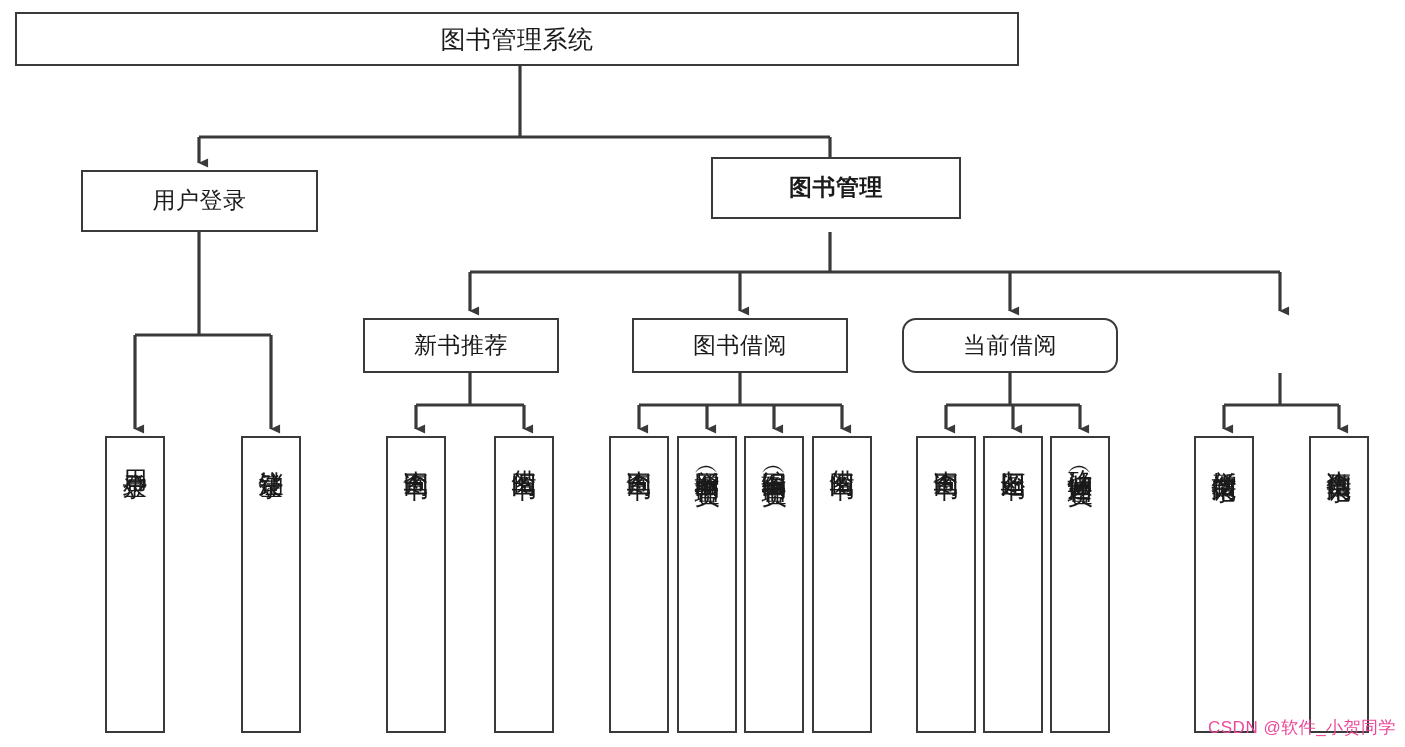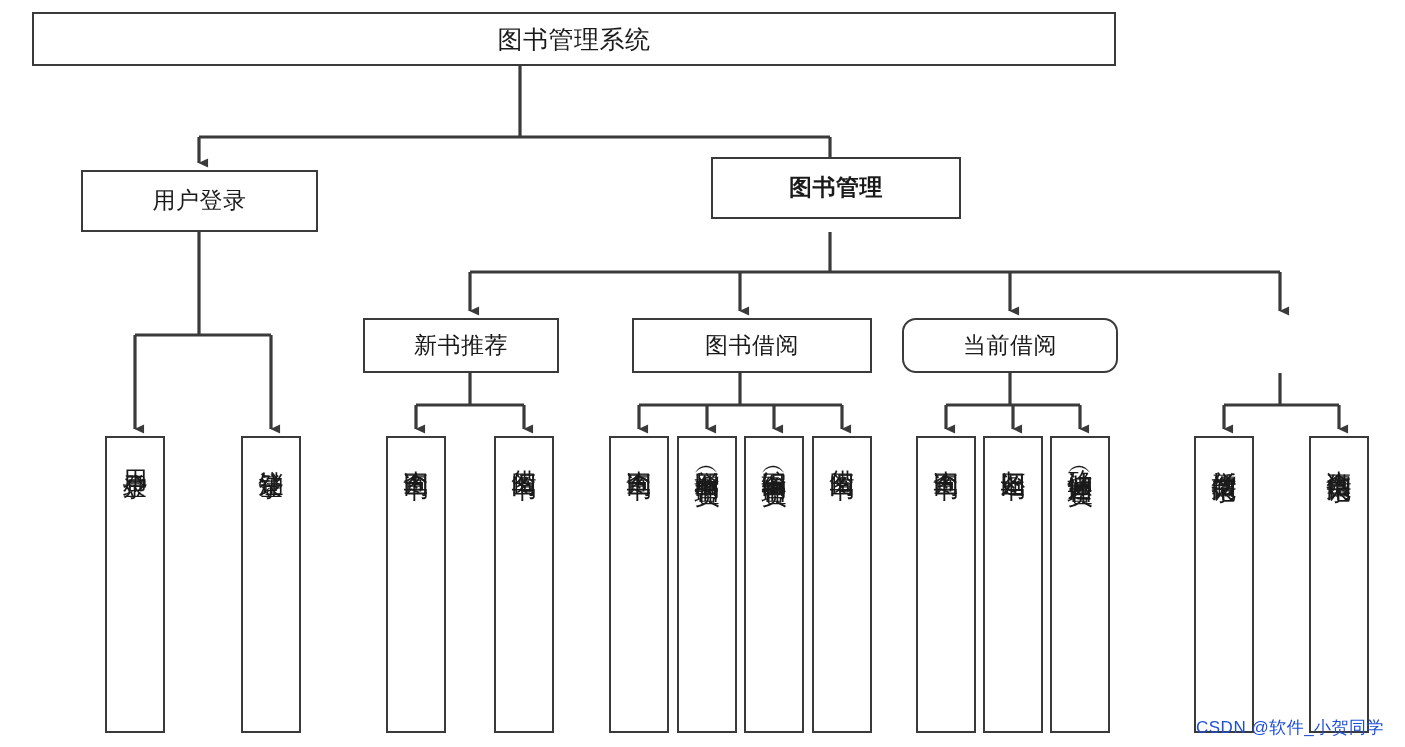--- a/index.html
+++ b/index.html
@@ -55,25 +55,26 @@
   .node.vertical .node-label {
     writing-mode: vertical-rl;
     text-orientation: upright;
     font-size: 25px;
     line-height: 1.0;
     letter-spacing: 2px;
   }
   #node-root .node-label { font-size: 25px; }
   .watermark {
     position: absolute;
-    color: #1d4ed8;
+    color: #ec4899;
     font-size: 17px;
     white-space: nowrap;
     z-index: 5;
     letter-spacing: 0.5px;
+    margin-left: 12px;
   }
 </style>
 </head>
 <body>
 
 <div id="diagram-root">
 
   <svg id="edge-layer" viewBox="0 0 1405 747" width="1405" height="747" xmlns="http://www.w3.org/2000/svg">
     <defs>
       <marker id="arrow" viewBox="0 0 12 12" refX="5.5" refY="10.5" markerWidth="11" markerHeight="11" orient="auto-start-reverse" markerUnits="userSpaceOnUse">
@@ -117,35 +118,35 @@
       <path d="M 1013 405 L 1013 429" marker-end="url(#arrow)"></path>
       <path d="M 1080 405 L 1080 429" marker-end="url(#arrow)"></path>
 
       <path d="M 1280 373 L 1280 405"></path>
       <path d="M 1224 405 L 1339 405"></path>
       <path d="M 1224 405 L 1224 429" marker-end="url(#arrow)"></path>
       <path d="M 1339 405 L 1339 429" marker-end="url(#arrow)"></path>
     </g>
   </svg>
 
-  <div class="node horizontal" id="node-root" style="left:32px; top:12px; width:1084px; height:54px;">
+  <div class="node horizontal" id="node-root" style="left:15px; top:12px; width:1004px; height:54px;">
     <span class="node-label">图书管理系统</span>
   </div>
 
   <div class="node horizontal" style="left:81px; top:170px; width:237px; height:62px;">
     <span class="node-label">用户登录</span>
   </div>
   <div class="node horizontal" style="left:711px; top:157px; width:250px; height:62px;font-weight:bold;">
     <span class="node-label">图书管理</span>
   </div>
 
   <div class="node horizontal" style="left:363px; top:318px; width:196px; height:55px;">
     <span class="node-label">新书推荐</span>
   </div>
-  <div class="node horizontal" style="left:632px; top:318px; width:240px; height:55px;">
+  <div class="node horizontal" style="left:632px; top:318px; width:216px; height:55px;">
     <span class="node-label">图书借阅</span>
   </div>
   <div class="node horizontal" style="left:902px; top:318px; width:216px; height:55px;border-radius:14px;">
     <span class="node-label">当前借阅</span>
   </div>
 
   <div class="node vertical" style="left:105px; top:436px; width:60px; height:297px;">
     <span class="node-label">用户登录</span>
   </div>
   <div class="node vertical" style="left:241px; top:436px; width:60px; height:297px;">

